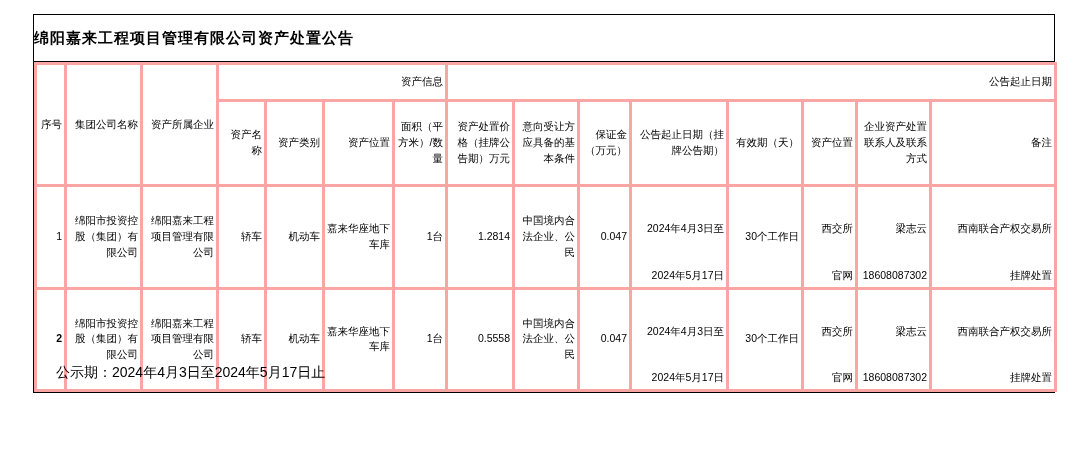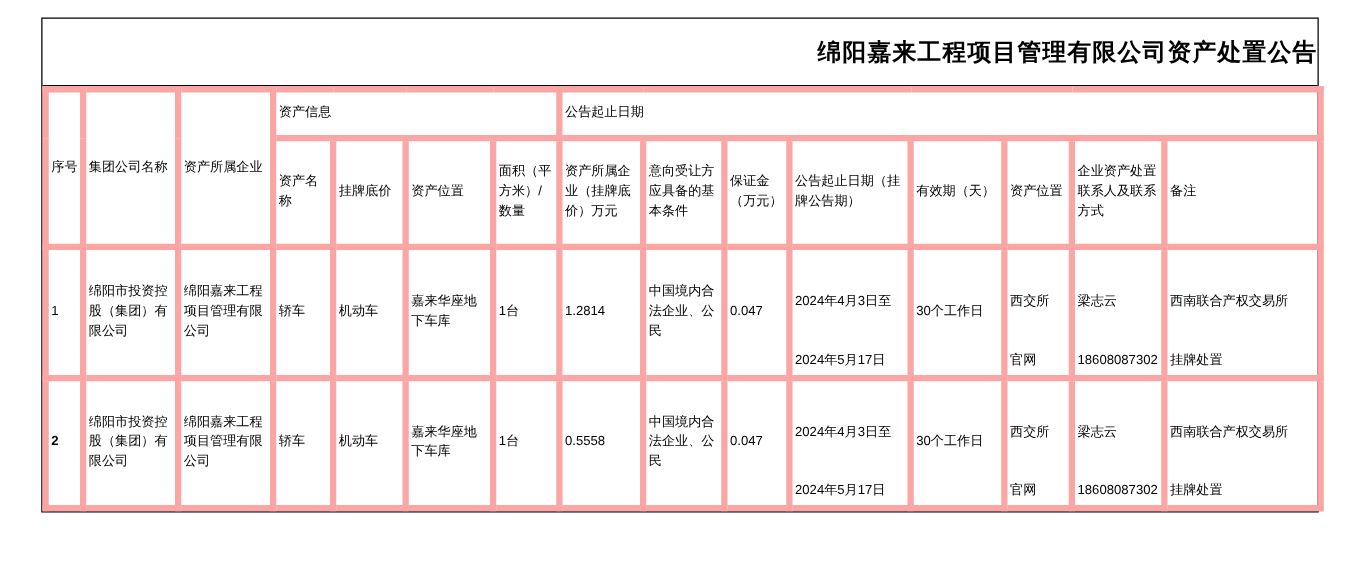--- a/index.html
+++ b/index.html
@@ -23,36 +23,36 @@
   .doc-frame {
     position: absolute;
     left: 33px;
     top: 14px;
     width: 1022px;
     border: 1px solid #000000;
     box-sizing: border-box;
     background: #ffffff;
   }
   .doc-title {
-    text-align: right;
-    font-size: 19px;
+    text-align: left;
+    font-size: 15px;
     font-weight: bold;
     letter-spacing: 1px;
     padding: 14px 0 13px 0;
     border-bottom: 1px solid #000000;
     color: #000000;
   }
   table.main {
     border-collapse: collapse;
     width: 100%;
     table-layout: fixed;
   }
   table.main td, table.main th {
-    border: 5px solid #fca5a5;
-    text-align: left;
+    border: 3px solid #fca5a5;
+    text-align: right;
     vertical-align: middle;
     font-weight: normal;
     font-size: 10.5px;
     line-height: 1.5;
     padding: 3px 2px;
     word-break: break-all;
   }
   table.main thead td {
     font-size: 10.5px;
     padding: 4px 2px;
@@ -115,24 +115,24 @@
       <thead>
         <tr>
           <td rowspan="2" class="hdr-cell">序号</td>
           <td rowspan="2" class="hdr-cell">集团公司名称</td>
           <td rowspan="2" class="hdr-cell">资产所属企业</td>
           <td colspan="4" class="grp">资产信息</td>
           <td colspan="8" class="grp">公告起止日期</td>
         </tr>
         <tr>
           <td class="hdr-cell">资产名称</td>
-          <td class="hdr-cell">挂牌底价</td>
+          <td class="hdr-cell">资产类别</td>
           <td class="hdr-cell">资产位置</td>
           <td class="hdr-cell">面积（平方米）/数量</td>
-          <td class="hdr-cell">资产所属企业（挂牌底价）万元</td>
+          <td class="hdr-cell">资产处置价格（挂牌公告期）万元</td>
           <td class="hdr-cell">意向受让方应具备的基本条件</td>
           <td class="hdr-cell">保证金（万元）</td>
           <td class="hdr-cell">公告起止日期（挂牌公告期）</td>
           <td class="hdr-cell">有效期（天）</td>
           <td class="hdr-cell">资产位置</td>
           <td class="hdr-cell">企业资产处置联系人及联系方式</td>
           <td class="hdr-cell">备注</td>
         </tr>
       </thead>
       <tbody>
@@ -192,14 +192,15 @@
           <td class="row-cell nowrap-lines">
             <span>西南联合产权交易所</span>
             <span>挂牌处置</span>
           </td>
         </tr>
       </tbody>
     </table>
 
   </div>
 
+  <div class="note">公示期：2024年4月3日至2024年5月17日止</div>
 
 </div>
 
 </body></html>

